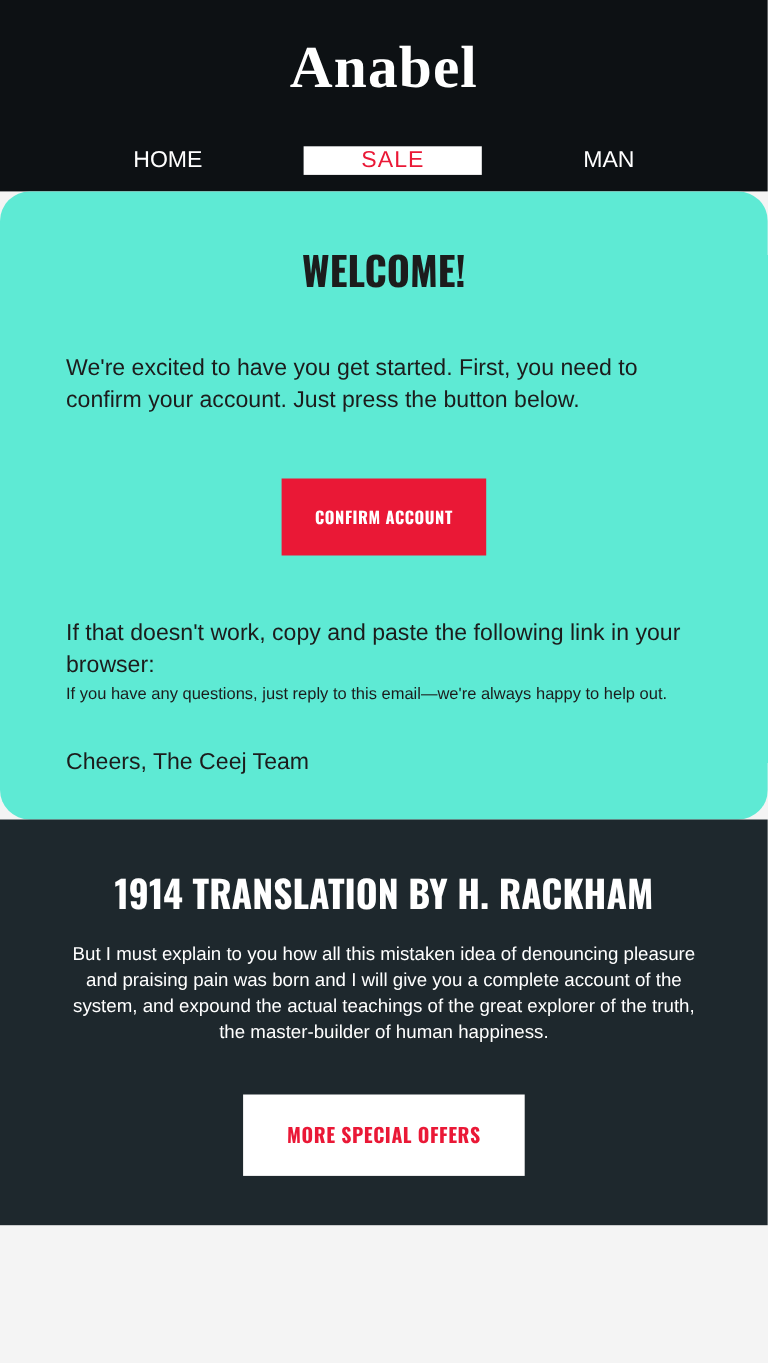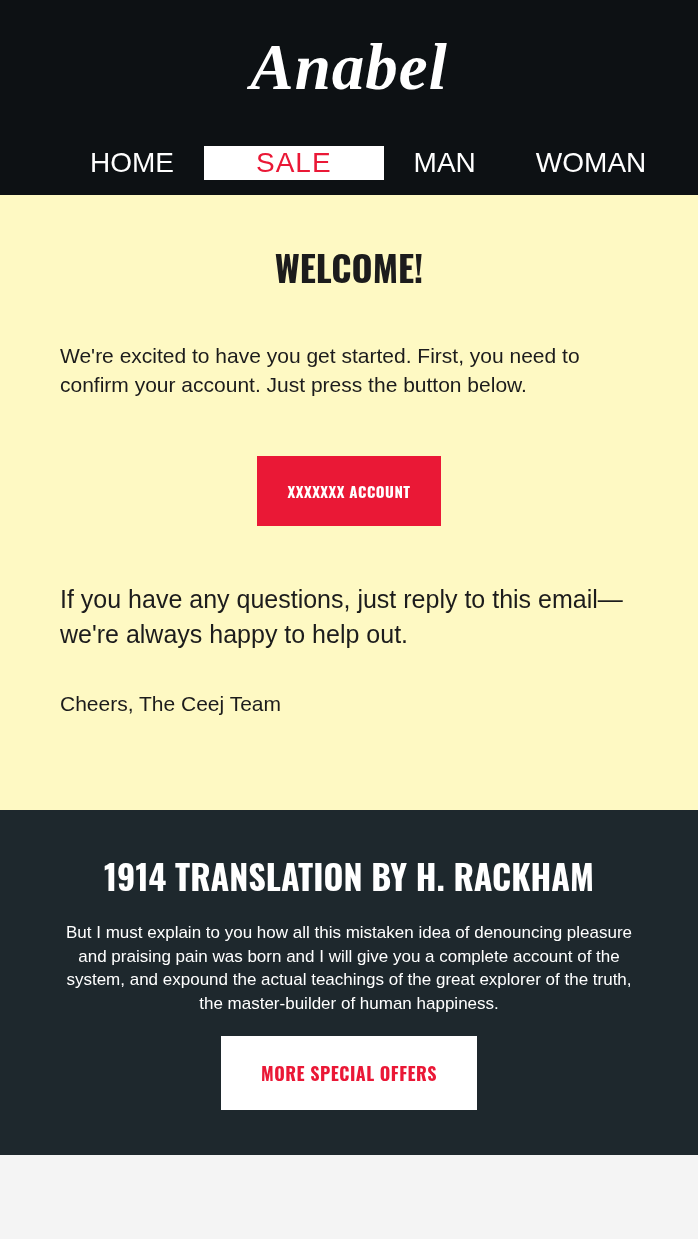--- a/index.html
+++ b/index.html
@@ -9,48 +9,48 @@
     width: 698px;
   }
   .header {
     background: #0d1114;
     padding: 20px 0 0 0;
   }
   .logo {
     text-align: center;
     color: #fff;
     font-family: "Brush Script MT", cursive;
-    font-size: 65px;
-    font-style: italic;
+    font-size: 54px;
     font-weight: bold;
     padding: 10px 0 40px 0;
     letter-spacing: 1px;
   }
   .nav {
     display: flex;
     justify-content: space-around;
     padding: 0 60px 14px 60px;
     align-items: center;
   }
   .nav-item {
     color: #fff;
-    font-size: 28px;
+    font-size: 21px;
     font-weight: 400;
     cursor: pointer;
     padding: 2px 30px;
   }
   .nav-item.active {
     background: #fff;
     color: #ea1836;
     letter-spacing: 1px;
     padding: 1px 52px;
   }
   .main {
-    background: #fef9c3;
-    padding: 45px 60px 94px 60px;
+    background: #5eead4;
+    padding: 45px 60px 40px 60px;
+    border-radius: 27px;
   }
   .welcome {
     text-align: center;
     font-family: "Arial Narrow", "Oswald", sans-serif;
     font-stretch: condensed;
     font-size: 36px;
     font-weight: 800;
     color: #1c1c1c;
     letter-spacing: 0px;
   }
@@ -79,21 +79,21 @@
     line-height: 1.4;
   }
   .link {
     text-align: center;
     color: #ea1836;
     font-size: 22px;
     font-weight: 700;
     margin: 42px 0 22px 0;
   }
   .para3 {
-    font-size: 25px;
+    font-size: 15px;
     color: #1c1c1c;
     line-height: 1.4;
   }
   .signoff {
     margin-top: 40px;
     font-size: 21px;
     font-weight: 400;
     color: #1c1c1c;
   }
   .promo {
@@ -107,21 +107,21 @@
     font-stretch: condensed;
     font-size: 34px;
     font-weight: 700;
     letter-spacing: 0px;
     margin-bottom: 20px;
   }
   .promo-text {
     color: #fff;
     font-size: 17px;
     line-height: 1.4;
-    margin-bottom: 20px;
+    margin-bottom: 44px;
   }
   .btn-light {
     display: inline-block;
     background: #fff;
     color: #ea1836;
     font-family: "Arial Narrow", "Oswald", sans-serif;
     font-stretch: condensed;
     font-size: 18px;
     font-weight: 700;
     letter-spacing: 0.5px;
@@ -131,30 +131,30 @@
 </style>
 </head>
 <body>
 
 <div class="header">
   <div class="logo">Anabel</div>
   <div class="nav">
     <div class="nav-item">HOME</div>
     <div class="nav-item active">SALE</div>
     <div class="nav-item">MAN</div>
-    <div class="nav-item">WOMAN</div>
   </div>
 </div>
 
 <div class="main">
   <h1 class="welcome">WELCOME!</h1>
   <p class="para">We're excited to have you get started. First, you need to confirm your account. Just press the button below.</p>
   <div class="btn-wrap">
-    <span class="btn">XXXXXXX ACCOUNT</span>
+    <span class="btn">CONFIRM ACCOUNT</span>
   </div>
+  <p class="para2">If that doesn't work, copy and paste the following link in your browser:</p>
   <p class="para3">If you have any questions, just reply to this email—we're always happy to help out.</p>
   <p class="signoff">Cheers, The Ceej Team</p>
 </div>
 
 <div class="promo">
   <h2 class="promo-title">1914 TRANSLATION BY H. RACKHAM</h2>
   <p class="promo-text">But I must explain to you how all this mistaken idea of denouncing pleasure and praising pain was born and I will give you a complete account of the system, and expound the actual teachings of the great explorer of the truth, the master-builder of human happiness.</p>
   <span class="btn-light">MORE SPECIAL OFFERS</span>
 </div>
 

